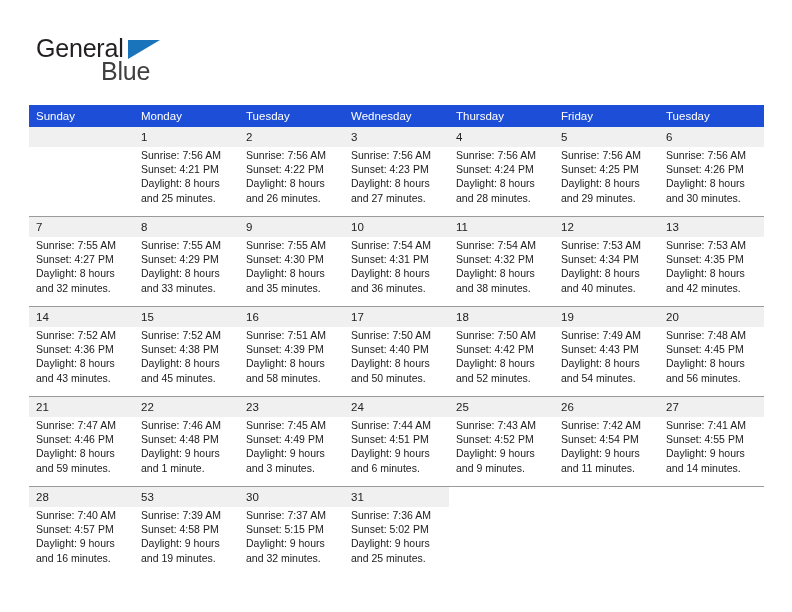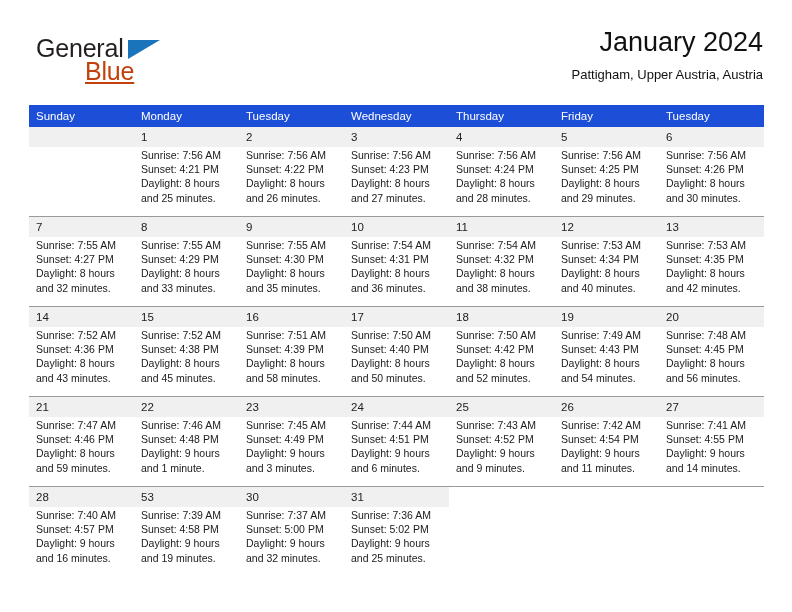--- a/index.html
+++ b/index.html
@@ -40,27 +40,26 @@
     position: absolute;
     left: 7px;
     top: 8px;
     font-size: 25px;
     letter-spacing: -0.2px;
     color: #231f20;
     line-height: 1;
   }
   .brand-blue {
     position: absolute;
-    left: 56px;
+    left: 72px;
     top: 31px;
     font-size: 25px;
     letter-spacing: -0.2px;
-    color: #c2410c;
+    color: #404040;
     line-height: 1;
-    text-decoration: underline;
   }
   .brand-triangle {
     position: absolute;
     left: 99px;
     top: 12px;
     width: 0;
     height: 0;
     border-left: 32px solid #1a74bb;
     border-bottom: 19px solid transparent;
   }
@@ -150,24 +149,20 @@
 <div class="page">
 
   <div class="header">
 
     <div class="brand">
       <span class="brand-general">General</span>
       <span class="brand-triangle"></span>
       <span class="brand-blue">Blue</span>
     </div>
 
-    <div class="title-block">
-      <div class="cal-title">January 2024</div>
-      <div class="cal-subtitle">Pattigham, Upper Austria, Austria</div>
-    </div>
 
   </div>
 
   <table class="calendar">
     <thead>
       <tr>
         <th>Sunday</th>
         <th>Monday</th>
         <th>Tuesday</th>
         <th>Wednesday</th>
@@ -508,21 +503,21 @@
                 <div>Daylight: 9 hours</div>
                 <div>and 19 minutes.</div>
               </div>
             </div>
           </td>
           <td>
             <div class="daycell">
               <div class="daynum">30</div>
               <div class="info">
                 <div>Sunrise: 7:37 AM</div>
-                <div>Sunset: 5:00 PM</div>
+                <div>Sunset: 5:15 PM</div>
                 <div>Daylight: 9 hours</div>
                 <div>and 32 minutes.</div>
               </div>
             </div>
           </td>
           <td>
             <div class="daycell">
               <div class="daynum">31</div>
               <div class="info">
                 <div>Sunrise: 7:36 AM</div>

